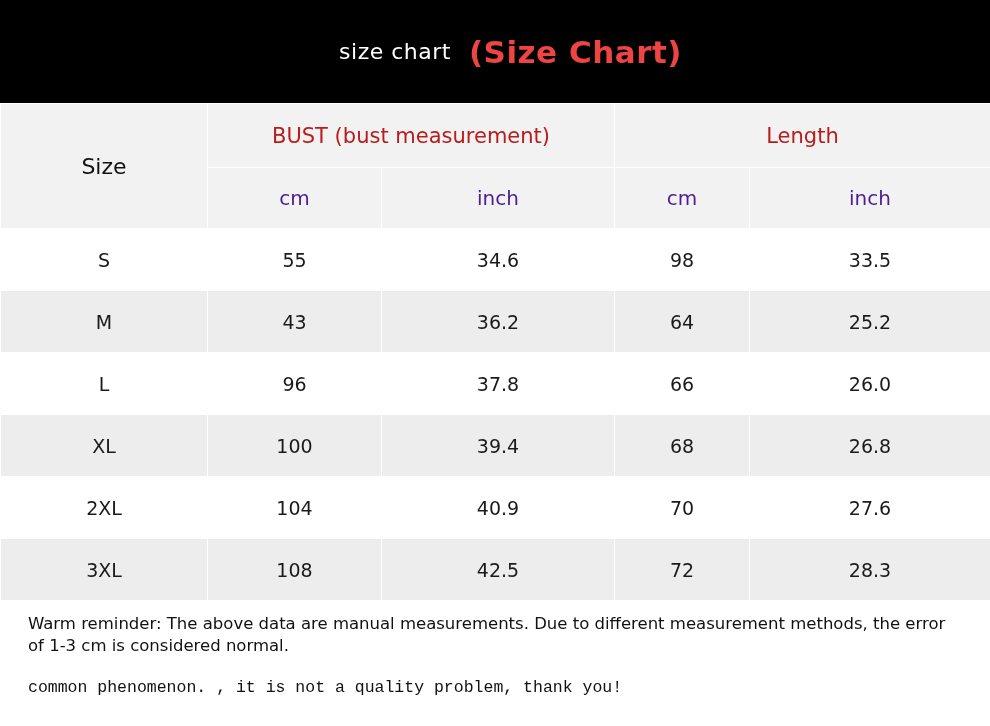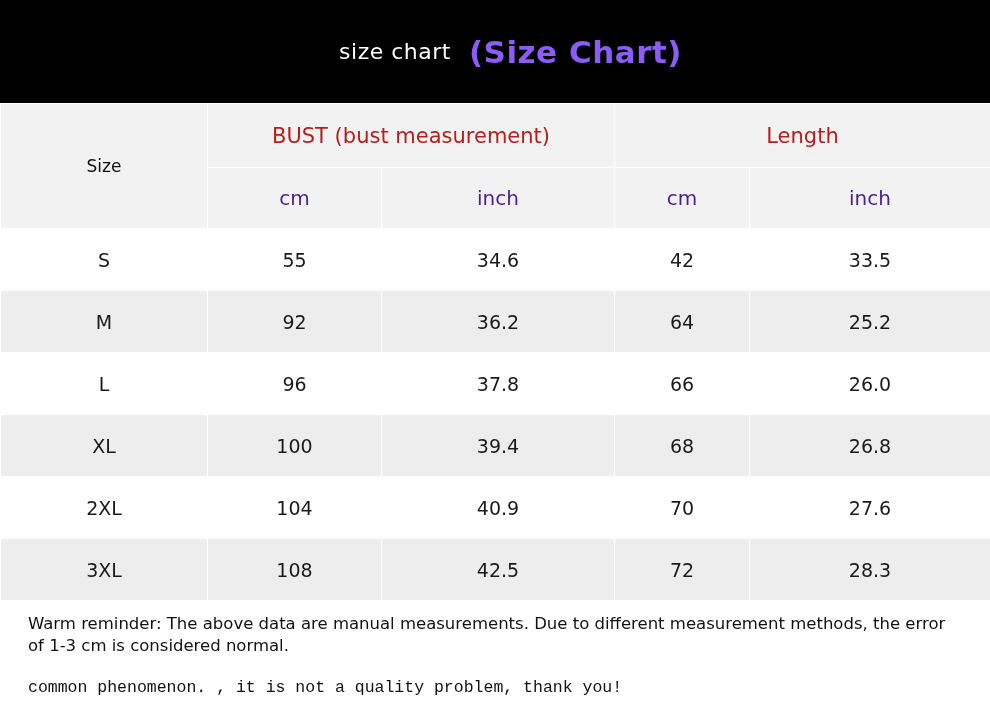--- a/index.html
+++ b/index.html
@@ -37,21 +37,21 @@
   .header-sub {
     font-size: 22px;
     font-weight: 400;
     letter-spacing: 0.5px;
     color: #ffffff;
   }
   .header-title {
     font-size: 31px;
     font-weight: 700;
     letter-spacing: 0.5px;
-    color: #8b5cf6;
+    color: #ef4444;
   }
 
   
   table.size-table {
     width: 990px;
     border-collapse: collapse;
     table-layout: fixed;
   }
   table.size-table td,
   table.size-table th {
@@ -69,21 +69,21 @@
 
   
   .hdr-cell {
     background: #f2f2f2;
     font-weight: 700;
     font-size: 21px;
     color: #111111;
     height: 61px;
   }
   .hdr-cell.size-label {
-    font-size: 17px;
+    font-size: 22px;
   }
   .grp-cell {
     background: #f2f2f2;
     font-weight: 400;
     font-size: 21px;
     color: #b91c1c;
     height: 61px;
   }
   .sub-cell {
     background: #f2f2f2;
@@ -151,26 +151,26 @@
         <th class="sub-cell">inch</th>
         <th class="sub-cell">cm</th>
         <th class="sub-cell">inch</th>
       </tr>
     </thead>
     <tbody>
       <tr class="row-light">
         <td class="size-col">S</td>
         <td>55</td>
         <td>34.6</td>
-        <td>42</td>
+        <td>98</td>
         <td>33.5</td>
       </tr>
       <tr class="row-dark">
         <td class="size-col">M</td>
-        <td>92</td>
+        <td>43</td>
         <td>36.2</td>
         <td>64</td>
         <td>25.2</td>
       </tr>
       <tr class="row-light">
         <td class="size-col">L</td>
         <td>96</td>
         <td>37.8</td>
         <td>66</td>
         <td>26.0</td>

